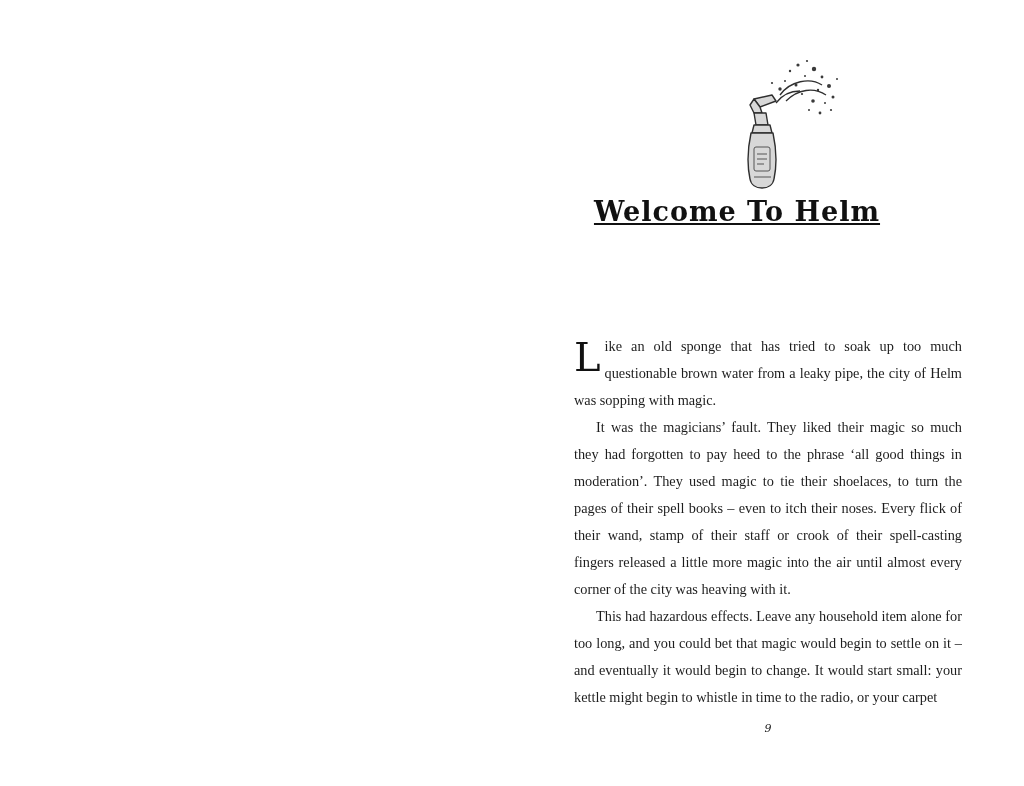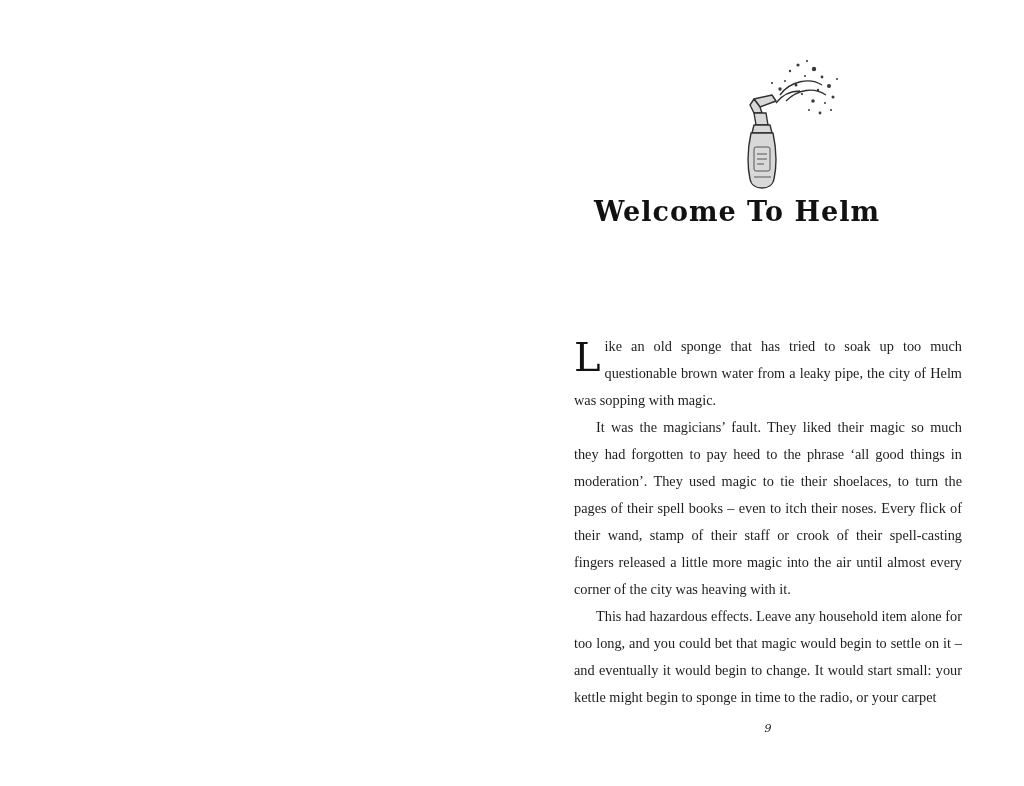--- a/index.html
+++ b/index.html
@@ -50,20 +50,21 @@
     left: 0;
     top: 196px;
     width: 450px;
     text-align: center;
     font-family: "DejaVu Serif", serif;
     font-weight: bold;
     font-size: 27px;
     letter-spacing: 1px;
     color: #111111;
     white-space: nowrap;
+    text-decoration: underline;
   }
 
   .body-text {
     position: absolute;
     left: 62px;
     top: 333px;
     width: 388px;
     font-size: 14.3px;
     line-height: 27px;
     text-align: justify;
@@ -162,19 +163,19 @@
           <line x1="44" y1="122" x2="61" y2="122"></line>
         </g>
       </svg>
     </div>
 
     <div class="chapter-title">Welcome To Helm</div>
 
     <div class="body-text">
       <p class="dropcap-para"><span class="dropcap">L</span><span>ike an old sponge that has tried to soak up too much questionable brown water from a leaky pipe, the city of Helm was sopping with magic.</span></p>
       <p class="indent">It was the magicians’ fault. They liked their magic so much they had forgotten to pay heed to the phrase ‘all good things in moderation’. They used magic to tie their shoelaces, to turn the pages of their spell books – even to itch their noses. Every flick of their wand, stamp of their staff or crook of their spell-casting fingers released a little more magic into the air until almost every corner of the city was heaving with it.</p>
-      <p class="indent">This had hazardous effects. Leave any household item alone for too long, and you could bet that magic would begin to settle on it – and eventually it would begin to change. It would start small: your kettle might begin to sponge in time to the radio, or your carpet</p>
+      <p class="indent">This had hazardous effects. Leave any household item alone for too long, and you could bet that magic would begin to settle on it – and eventually it would begin to change. It would start small: your kettle might begin to whistle in time to the radio, or your carpet</p>
     </div>
 
     <div class="folio">9</div>
 
   </div>
 </div>
 
 </body></html>

